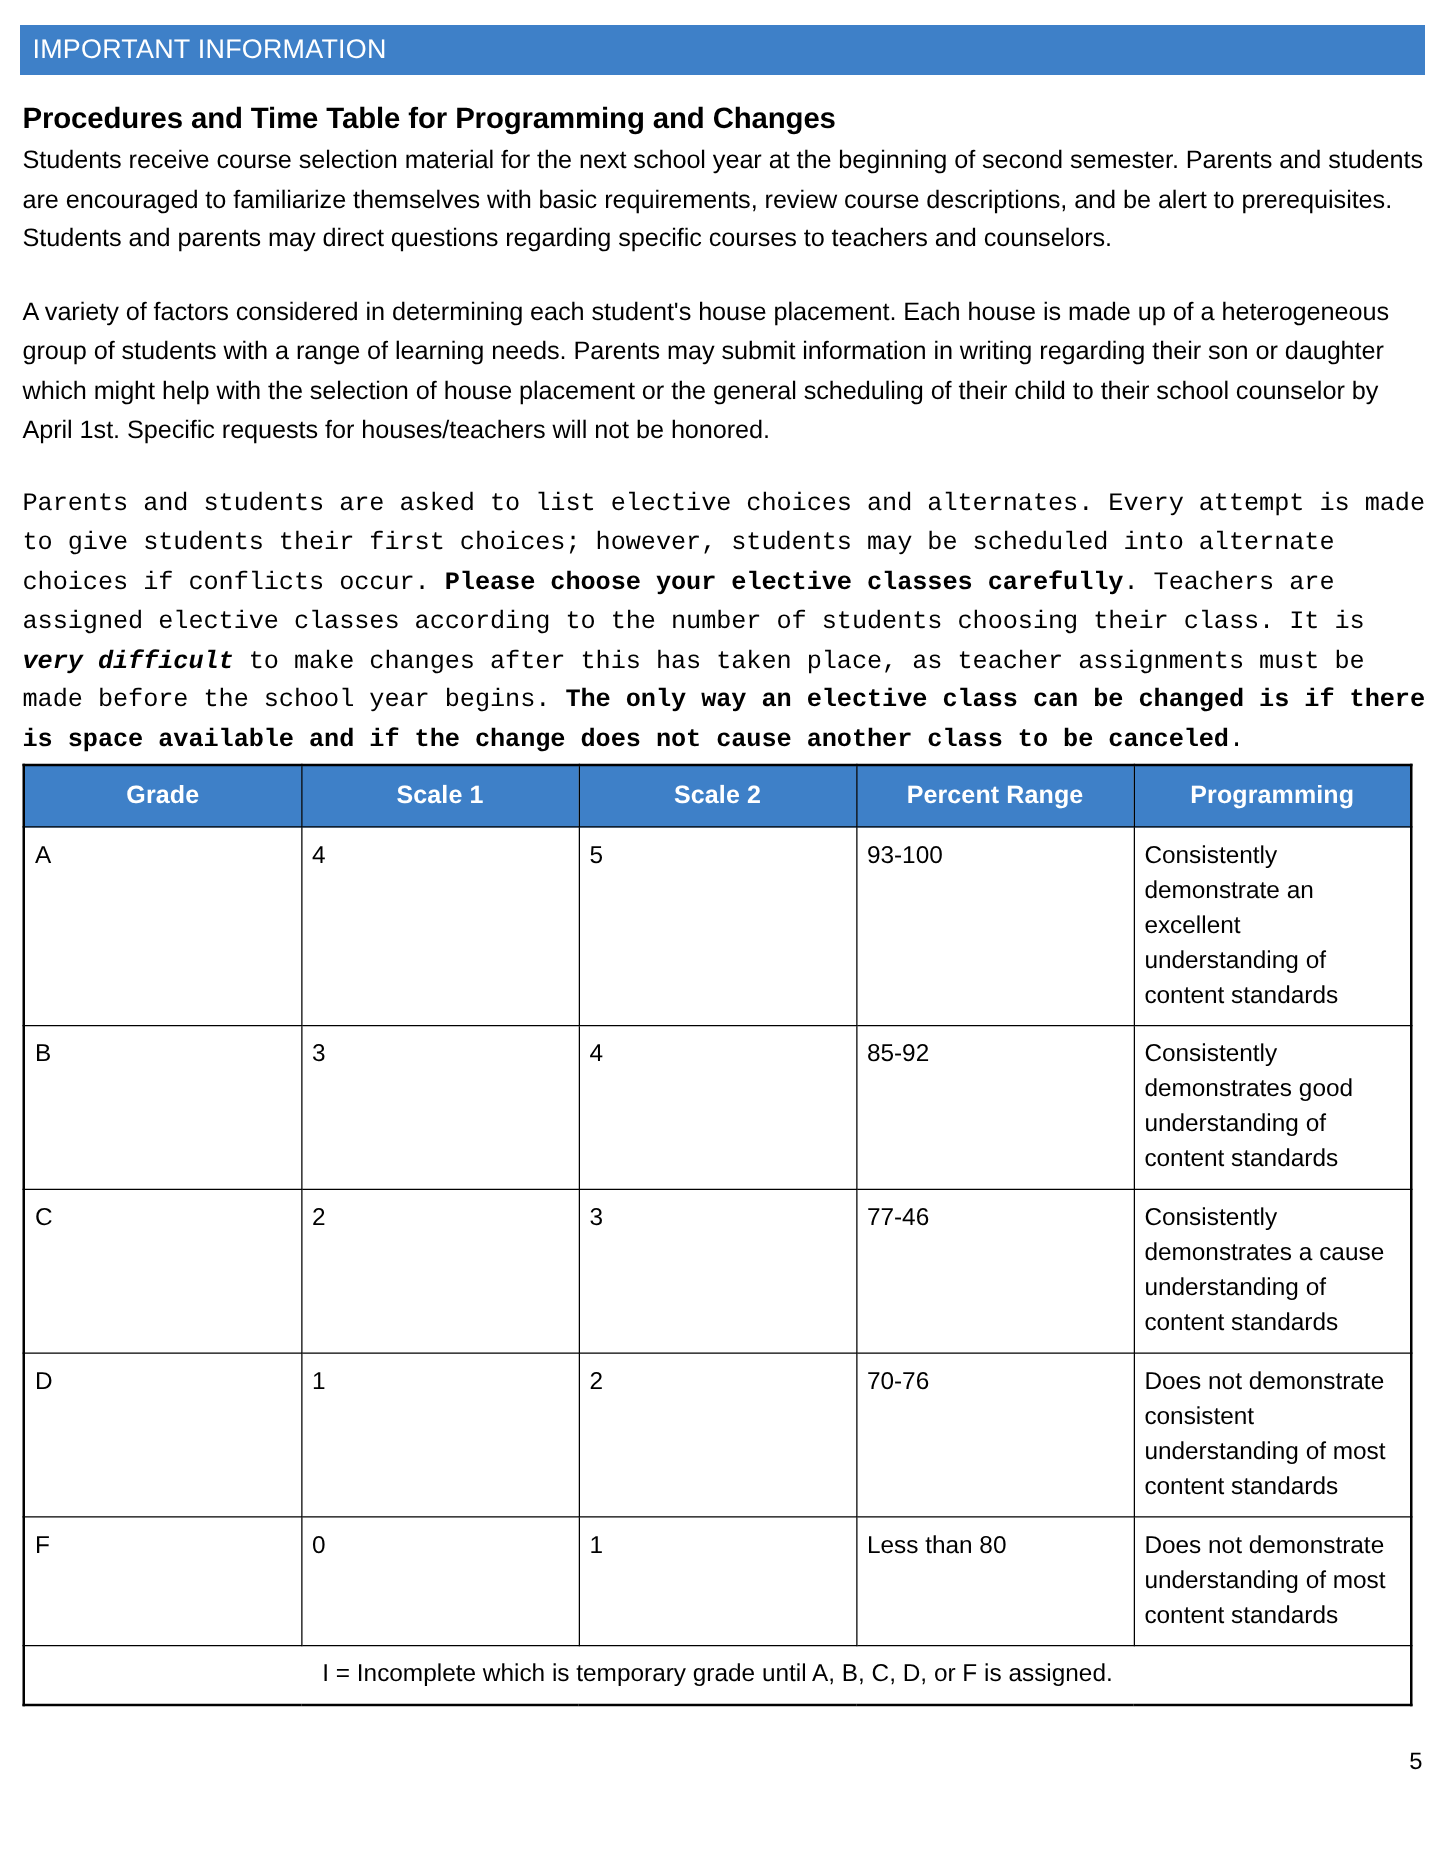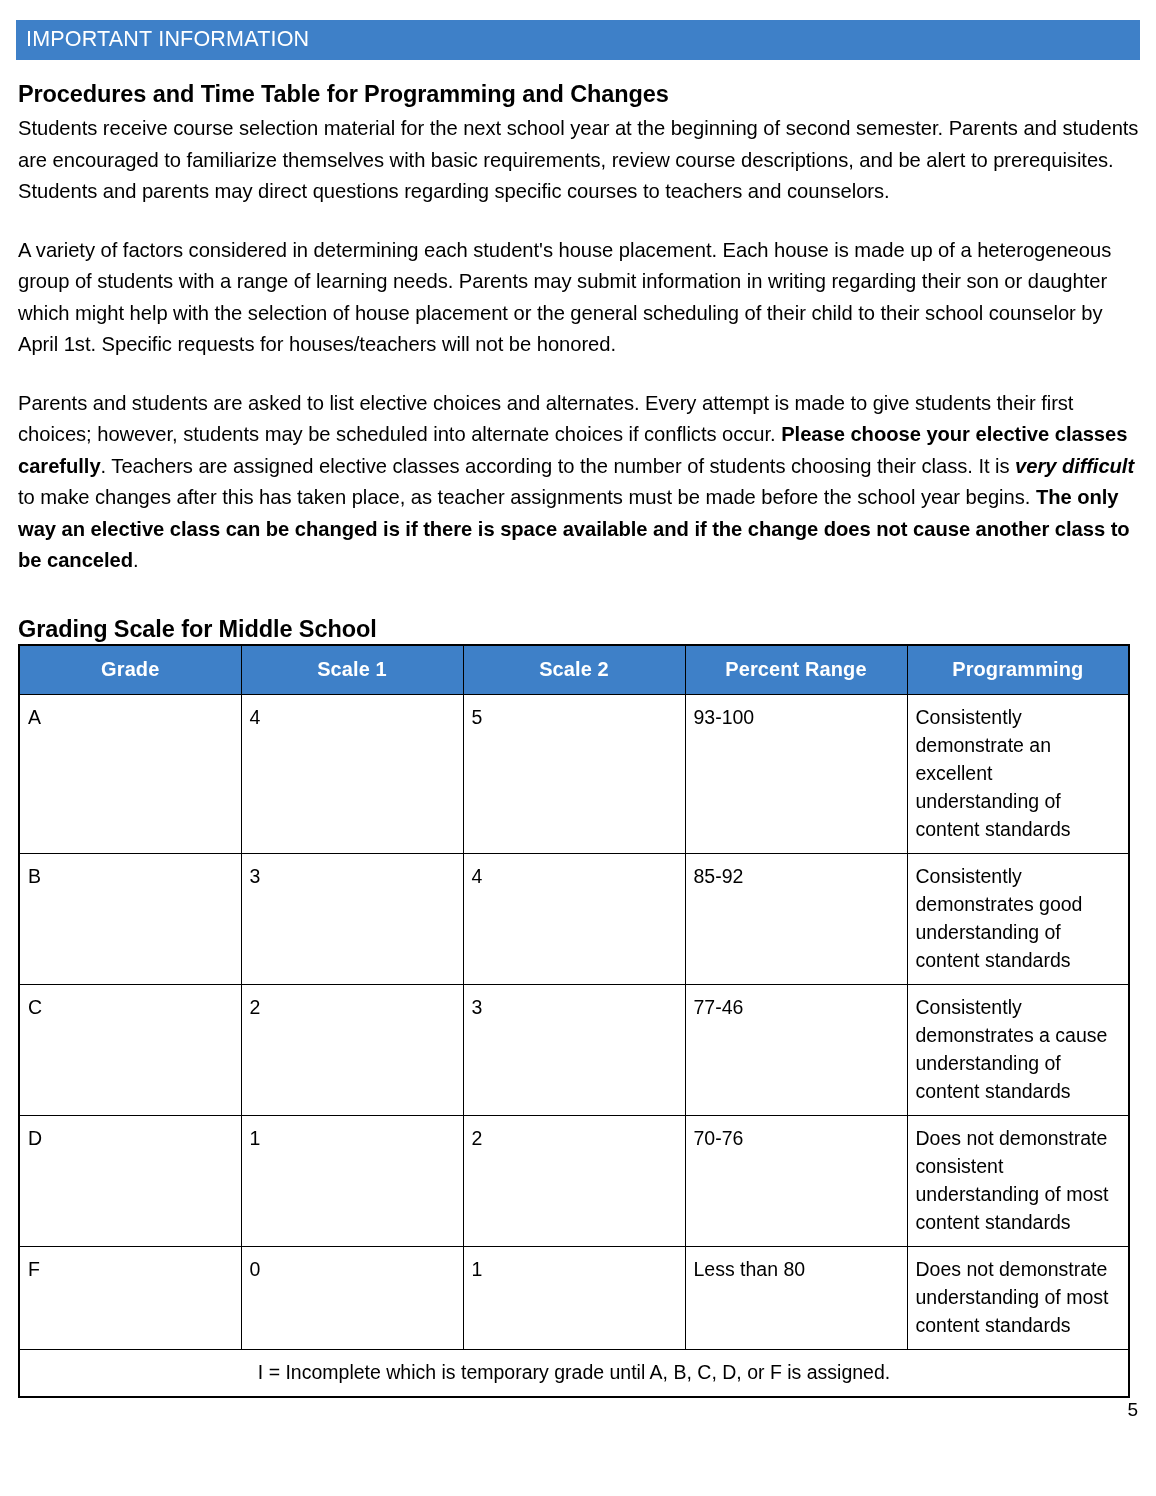--- a/index.html
+++ b/index.html
@@ -61,21 +61,21 @@
     letter-spacing: -0.1px;
   }
 
   p.body-par {
     font-size: 20.2px;
     line-height: 31.5px;
     margin: 0 0 27px 0;
     text-align: left;
     letter-spacing: -0.05px;
   }
-  p.body-par:last-of-type { margin-bottom: 3px; }
+  p.body-par:last-of-type { margin-bottom: 3px; font-family: Liberation Mono, monospace; }
 
   .b { font-weight: bold; }
   .bi { font-weight: bold; font-style: italic; }
 
   h2.grading-heading {
     font-size: 23.5px;
     font-weight: bold;
     margin: 38px 0 0 0;
     line-height: 1.25;
     letter-spacing: -0.1px;
@@ -145,21 +145,20 @@
   <div class="content">
 
     <h2 class="section-heading">Procedures and Time Table for Programming and Changes</h2>
 
     <p class="body-par">Students receive course selection material for the next school year at the beginning of second semester. Parents and students are encouraged to familiarize themselves with basic requirements, review course descriptions, and be alert to prerequisites. Students and parents may direct questions regarding specific courses to teachers and counselors.</p>
 
     <p class="body-par">A variety of factors considered in determining each student's house placement. Each house is made up of a heterogeneous group of students with a range of learning needs. Parents may submit information in writing regarding their son or daughter which might help with the selection of house placement or the general scheduling of their child to their school counselor by April 1st. Specific requests for houses/teachers will not be honored.</p>
 
     <p class="body-par"><span>Parents and students are asked to list elective choices and alternates. Every attempt is made to give students their first choices; however, students may be scheduled into alternate choices if conflicts occur. </span><span class="b">Please choose your elective classes carefully</span><span>. Teachers are assigned elective classes according to the number of students choosing their class. It is </span><span class="bi">very difficult</span><span> to make changes after this has taken place, as teacher assignments must be made before the school year begins. </span><span class="b">The only way an elective class can be changed is if there is space available and if the change does not cause another class to be canceled</span><span>.</span></p>
 
-    <h2 class="grading-heading">Grading Scale for Middle School</h2>
 
     <table class="grading-table">
       <thead>
         <tr>
           <th>Grade</th>
           <th>Scale 1</th>
           <th>Scale 2</th>
           <th>Percent Range</th>
           <th>Programming</th>
         </tr>

